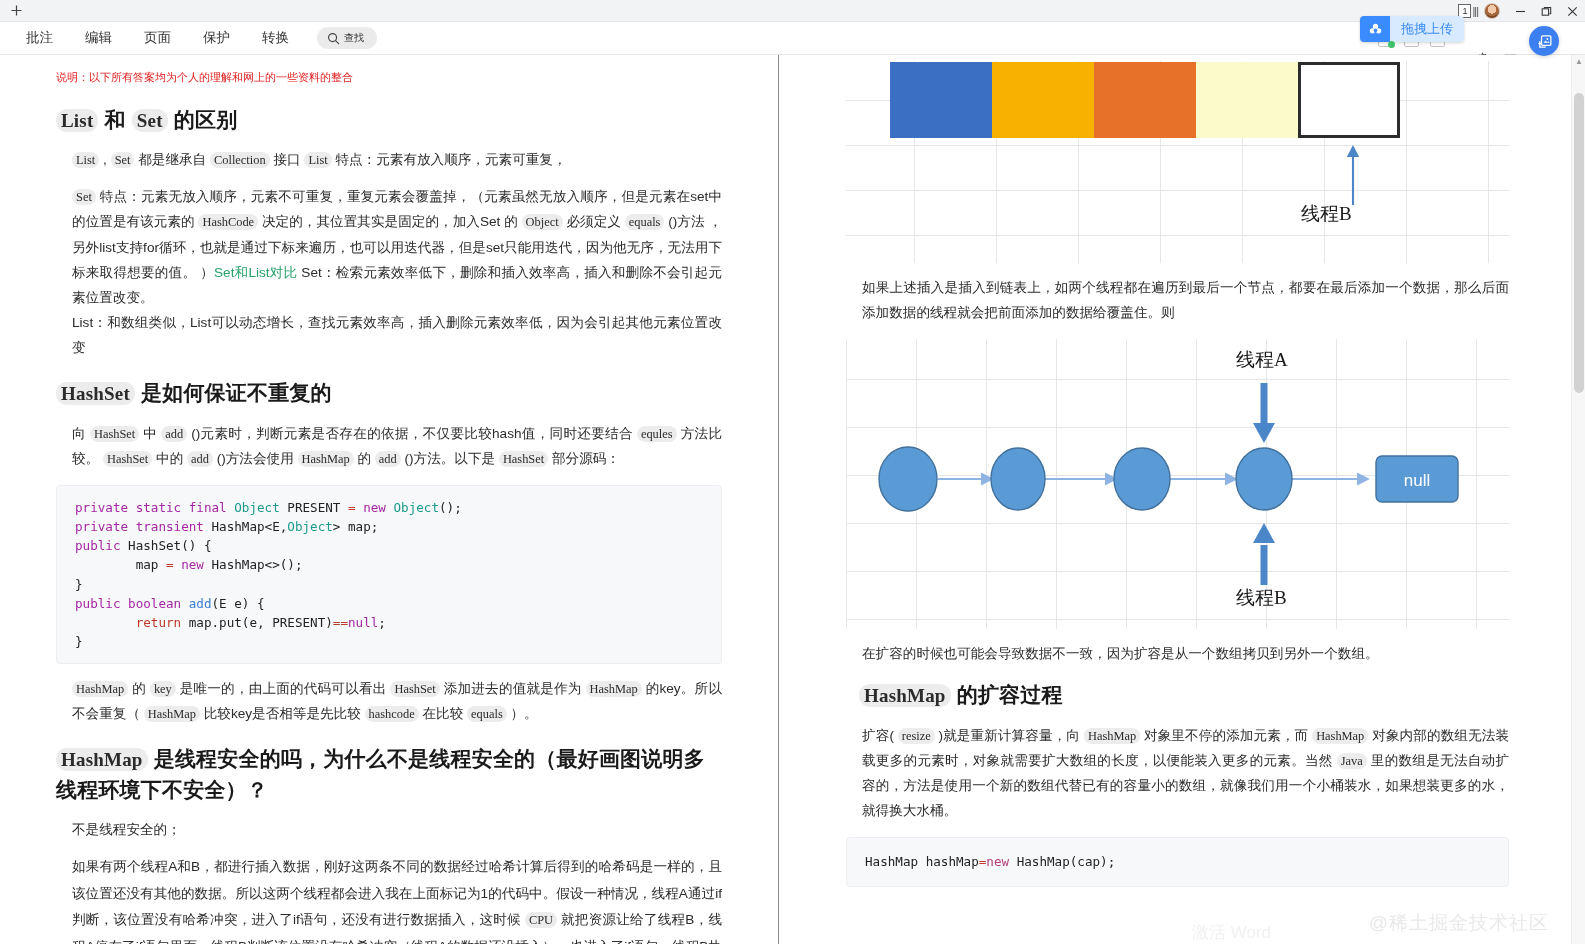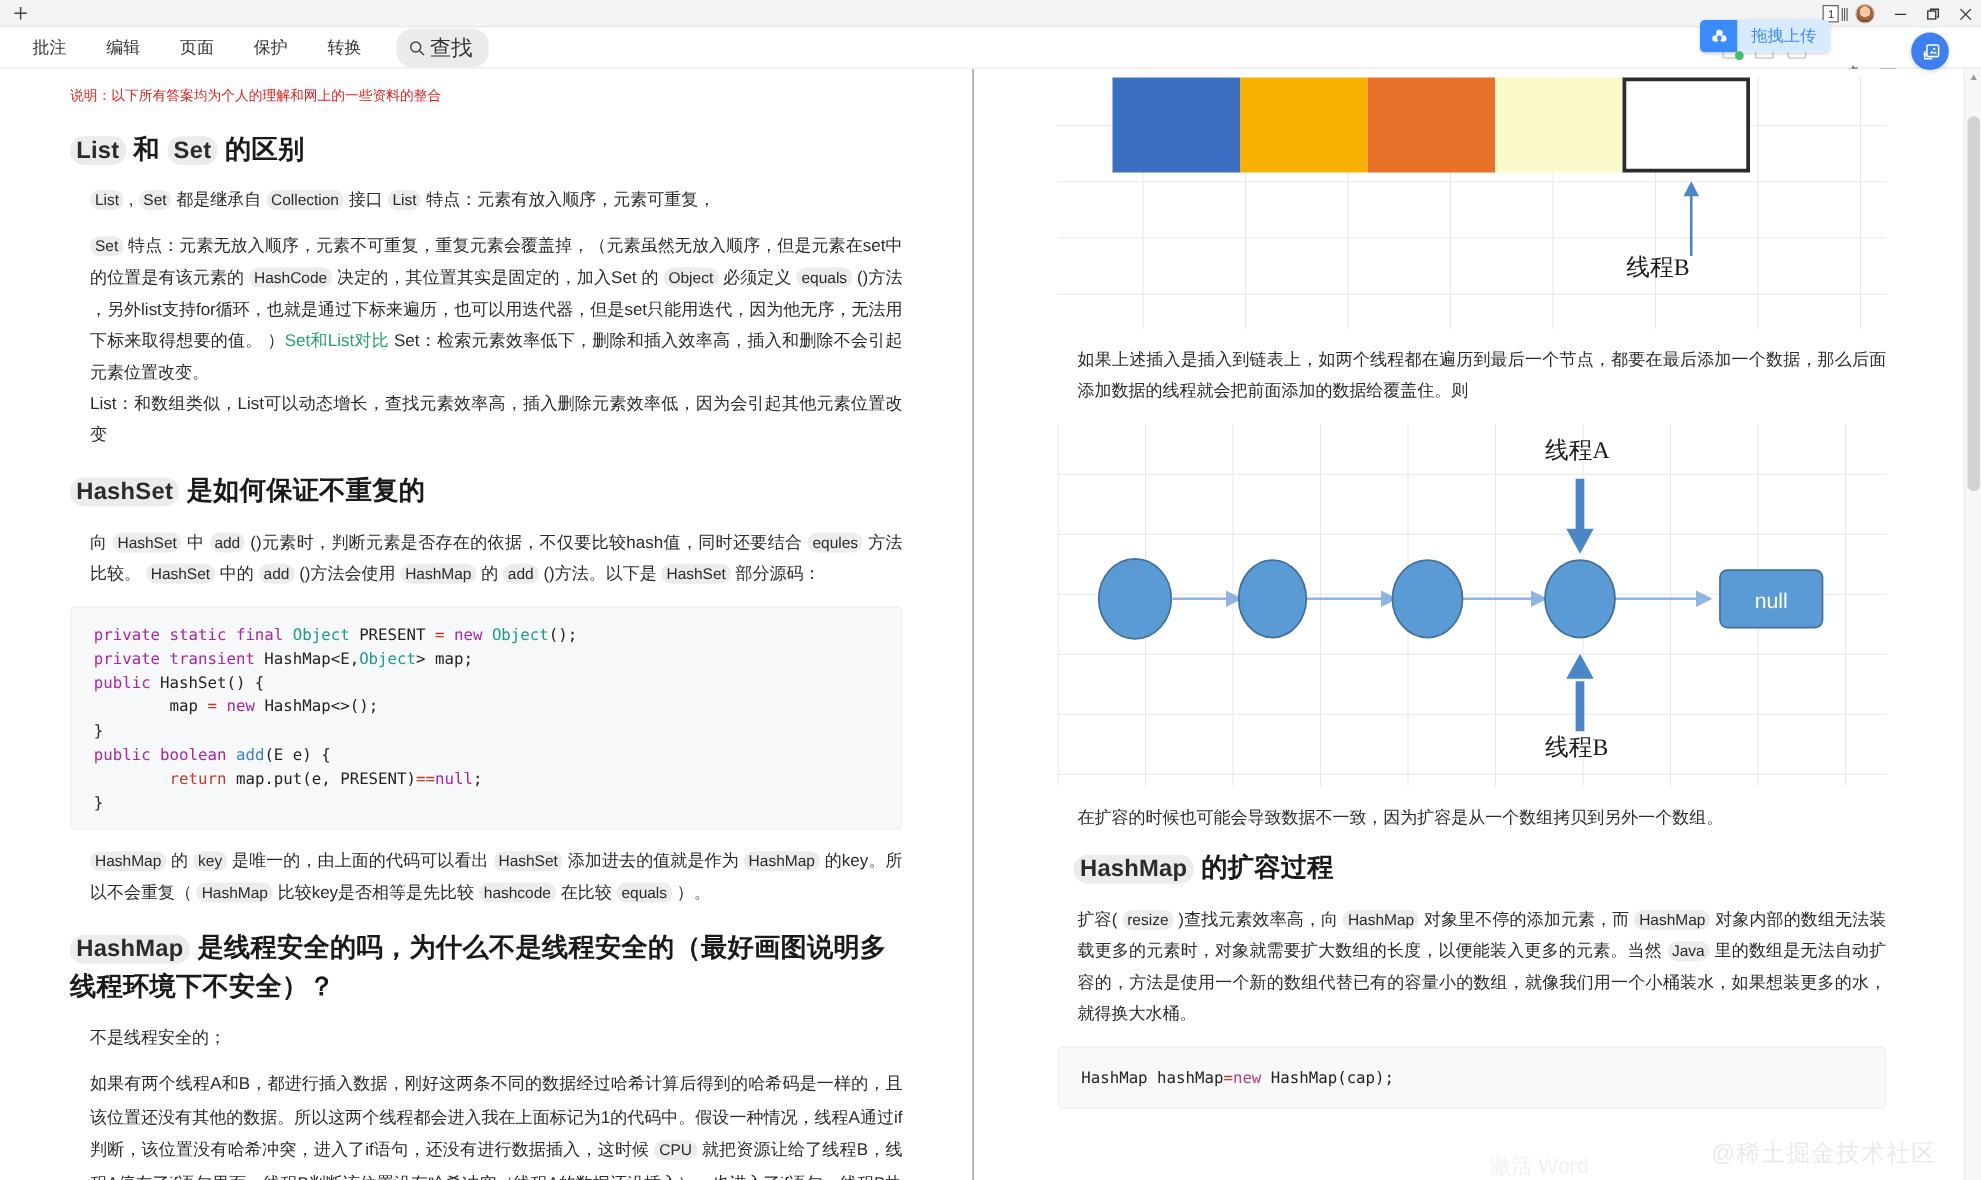--- a/index.html
+++ b/index.html
@@ -57,21 +57,21 @@
     display: flex; align-items: center;
   }
   .menu-items { display: flex; align-items: center; padding-left: 12px; gap: 4px; }
   .menu-item {
     font-size: 13.5px; color: #333;
     padding: 4px 14px; border-radius: 3px;
     white-space: nowrap;
   }
   .menu-find {
     display: flex; align-items: center; gap: 4px;
-    font-size: 17px; color: #333;
+    font-size: 10px; color: #333;
     background: #ebebeb; border-radius: 13px;
     padding: 4px 13px 4px 10px; margin-left: 10px;
   }
   .menu-find svg { display:block; }
 
   .toolbar-right {
     position: absolute; right: 6px; top: 22px; height: 33px;
     display: flex; align-items: center; gap: 2px;
   }
   .tb-icon {
@@ -139,21 +139,21 @@
     letter-spacing: .2px;
   }
   h2.doc-h.tight { margin-top: 14px; margin-left: 13px; }
   p.doc-p {
     font-size: 13.6px; color: #2b2b2b;
     line-height: 1.85; margin: 12px 0 0 16px;
     text-align: justify;
   }
   p.doc-p.loose { line-height: 1.95; }
   code.ic {
-    font-family: Liberation Sans, sans-serif;
+    font-family: Liberation Serif, serif;
     background: #ececec; color: #2b2b2b;
     border-radius: 11px; padding: 1px 4px;
     font-size: 12.4px;
   }
   h2.doc-h code.ic { font-size: 19px; padding: 1px 5px; background: #ececec; }
   .green { color: #26a269; }
 
   
   .codeblock {
     background: #f7f8fa; border: 1px solid #eceef1;
@@ -468,21 +468,21 @@
       </div>
 
       <p class="doc-p">在扩容的时候也可能会导致数据不一致，因为扩容是从一个数组拷贝到另外一个数组。</p>
 
       <h2 class="doc-h tight">
         <code class="ic">HashMap</code><span> 的扩容过程</span>
       </h2>
 
 
       <p class="doc-p">
-        <span>扩容( </span><code class="ic">resize</code><span> )查找元素效率高，向 </span><code class="ic">HashMap</code><span> 对象里不停的添加元素，而 </span><code class="ic">HashMap</code><span> 对象内部的数组无法装载更多的元素时，对象就需要扩大数组的长度，以便能装入更多的元素。当然 </span><code class="ic">Java</code><span> 里的数组是无法自动扩容的，方法是使用一个新的数组代替已有的容量小的数组，就像我们用一个小桶装水，如果想装更多的水，就得换大水桶。</span>
+        <span>扩容( </span><code class="ic">resize</code><span> )就是重新计算容量，向 </span><code class="ic">HashMap</code><span> 对象里不停的添加元素，而 </span><code class="ic">HashMap</code><span> 对象内部的数组无法装载更多的元素时，对象就需要扩大数组的长度，以便能装入更多的元素。当然 </span><code class="ic">Java</code><span> 里的数组是无法自动扩容的，方法是使用一个新的数组代替已有的容量小的数组，就像我们用一个小桶装水，如果想装更多的水，就得换大水桶。</span>
       </p>
 
       <div class="codeblock one" id="codeblock2"><span>HashMap hashMap</span><span class="op">=</span><span class="lit">new</span><span> HashMap(cap);</span></div>
 
     </div>
   </div>
 
   <div class="watermark2">激活 Word</div>
   <div class="watermark">@稀土掘金技术社区</div>
 </div>

